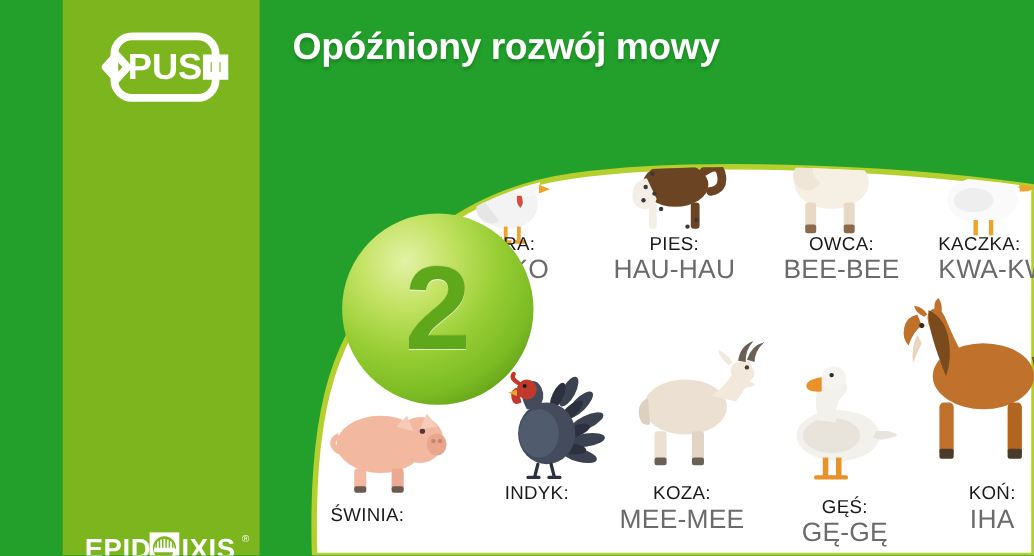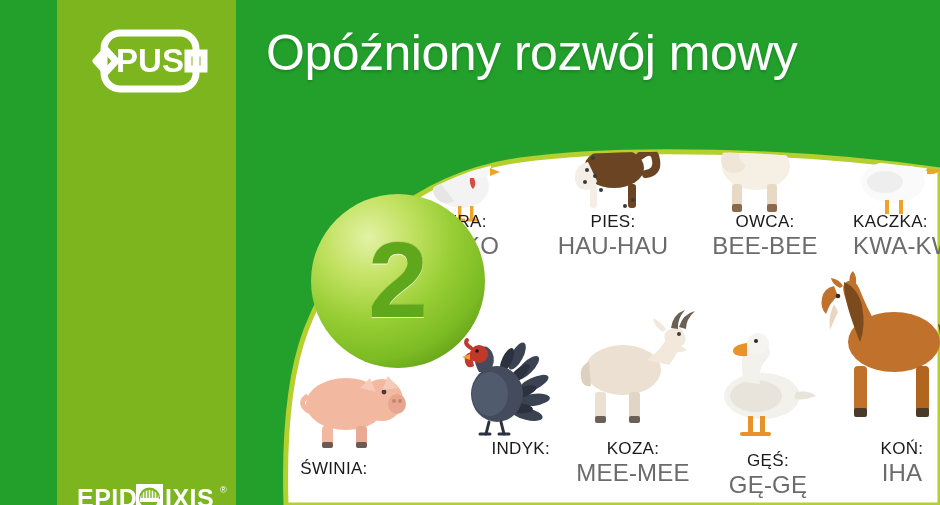--- a/index.html
+++ b/index.html
@@ -18,21 +18,21 @@
     position:absolute; left:57px; top:0; width:179px; height:505px;
     background:#7cb51e;
   }
 
   
   .pus-logo { position:absolute; left:84px; top:27px; width:132px; height:68px; }
 
   
   .title {
     position:absolute; left:266px; top:24px;
-    font-size:50px; font-weight:normal; color:#ffffff;
+    font-size:34px; font-weight:bold; color:#ffffff;
     letter-spacing:-0.5px; white-space:nowrap;
     text-shadow:0 2px 3px rgba(0,0,0,0.18);
   }
   .subtitle {
     position:absolute; left:267px; top:99px;
     font-size:19px; font-weight:bold; color:#f3ec2a;
     white-space:nowrap; letter-spacing:-0.2px;
     text-shadow:0 1px 2px rgba(0,0,0,0.18);
   }
 
@@ -255,24 +255,24 @@
       <div class="sound">HAU-HAU</div>
     </div>
     <div class="cell" style="left:853px; top:213px; width:124px; text-align:left;">
       <div class="label">KACZKA:</div>
       <div class="sound">KWA-KWA</div>
     </div>
 
     <div class="cell" style="left:272px; top:440px; width:124px;margin-top:20px;">
       <div class="label">ŚWINIA:</div>
     </div>
-    <div class="cell" style="left:426px; top:440px; width:124px;text-align:right;">
+    <div class="cell" style="left:426px; top:440px; width:124px;">
       <div class="label">INDYK:</div>
     </div>
-    <div class="cell" style="left:571px; top:440px; width:124px;">
+    <div class="cell" style="left:558px; top:440px; width:124px;">
       <div class="label">KOZA:</div>
       <div class="sound">MEE-MEE</div>
     </div>
     <div class="cell" style="left:706px; top:452px; width:124px;">
       <div class="label">GĘŚ:</div>
       <div class="sound">GĘ-GĘ</div>
     </div>
     <div class="cell" style="left:840px; top:440px; width:124px;">
       <div class="label">KOŃ:</div>
       <div class="sound">IHA</div>

